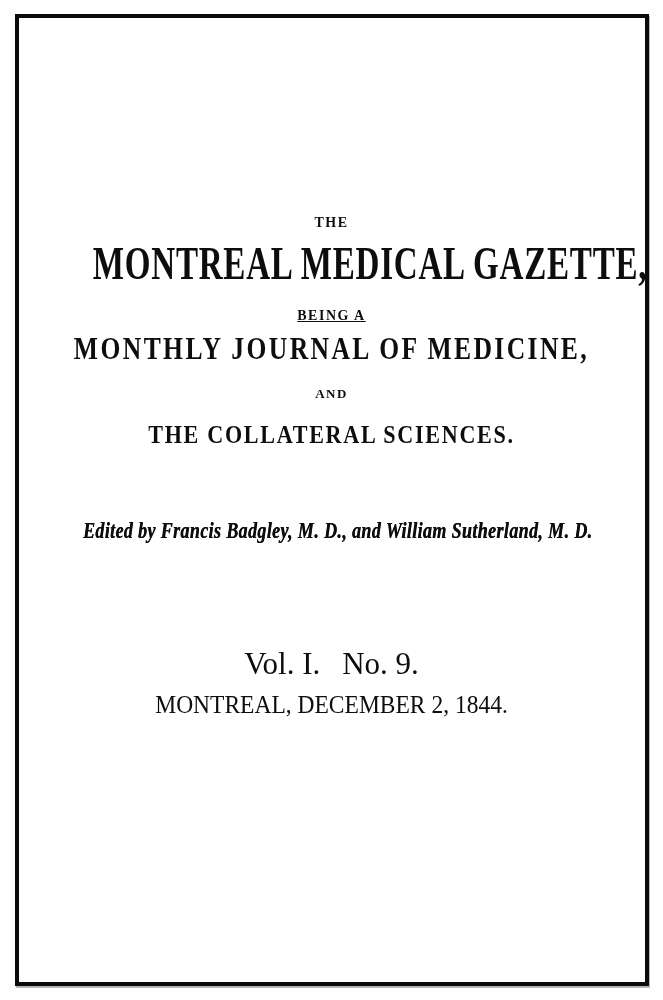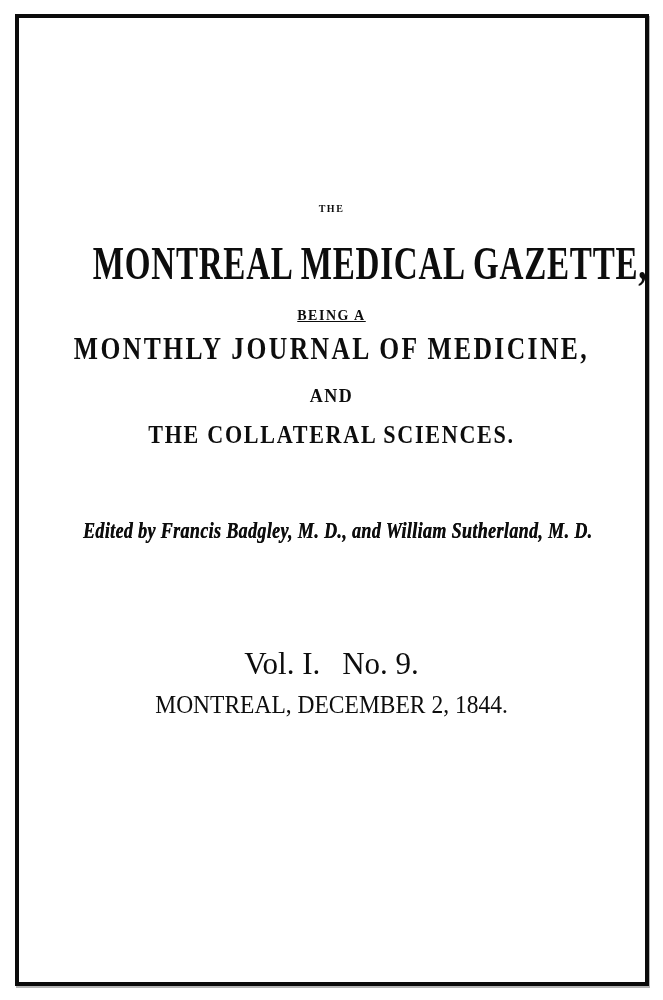--- a/index.html
+++ b/index.html
@@ -31,23 +31,23 @@
     right: 0;
     text-align: center;
     line-height: 1;
     white-space: nowrap;
     color: #0d0d0d;
   }
   .kicker {            
     font-weight: bold;
     letter-spacing: 1.5px;
   }
-  .the-line        { top: 204px; font-size: 10px; }
+  .the-line        { top: 216px; font-size: 14px; }
   .being-line      { top: 309px; font-size: 14px; text-decoration: underline; }
-  .and-line        { top: 387px; font-size: 18px; }
+  .and-line        { top: 387px; font-size: 13px; }
   .masthead-title {
     top: 241px;
     font-size: 46px;
     font-weight: bold;
     letter-spacing: 1px;
     transform: scaleX(0.72);
     transform-origin: 50% 50%;
   }
   .masthead-sub {
     top: 332px;

